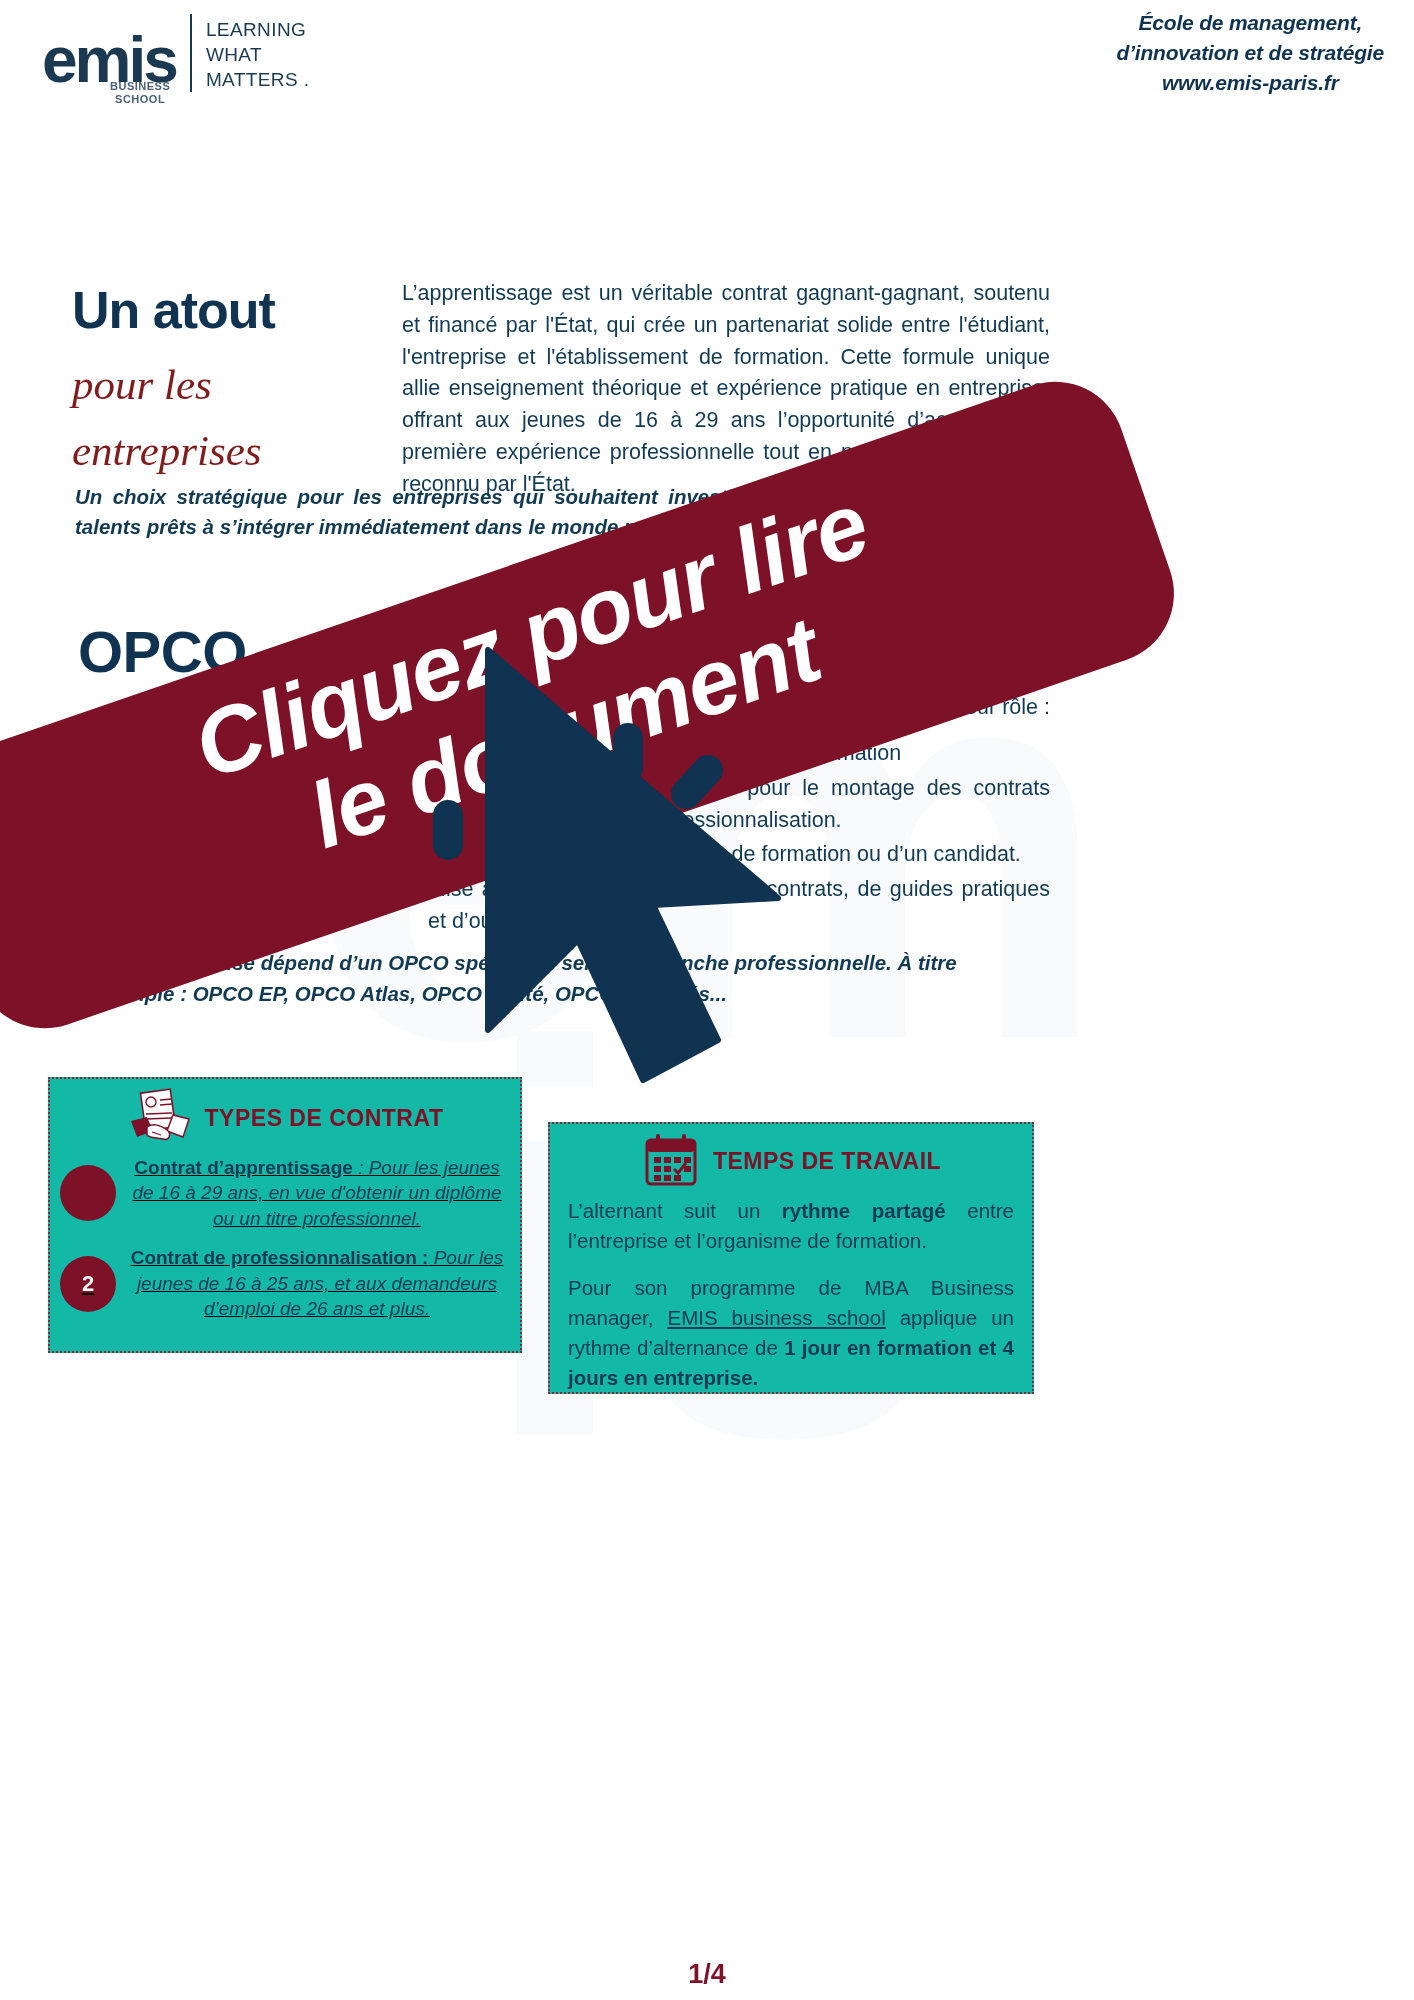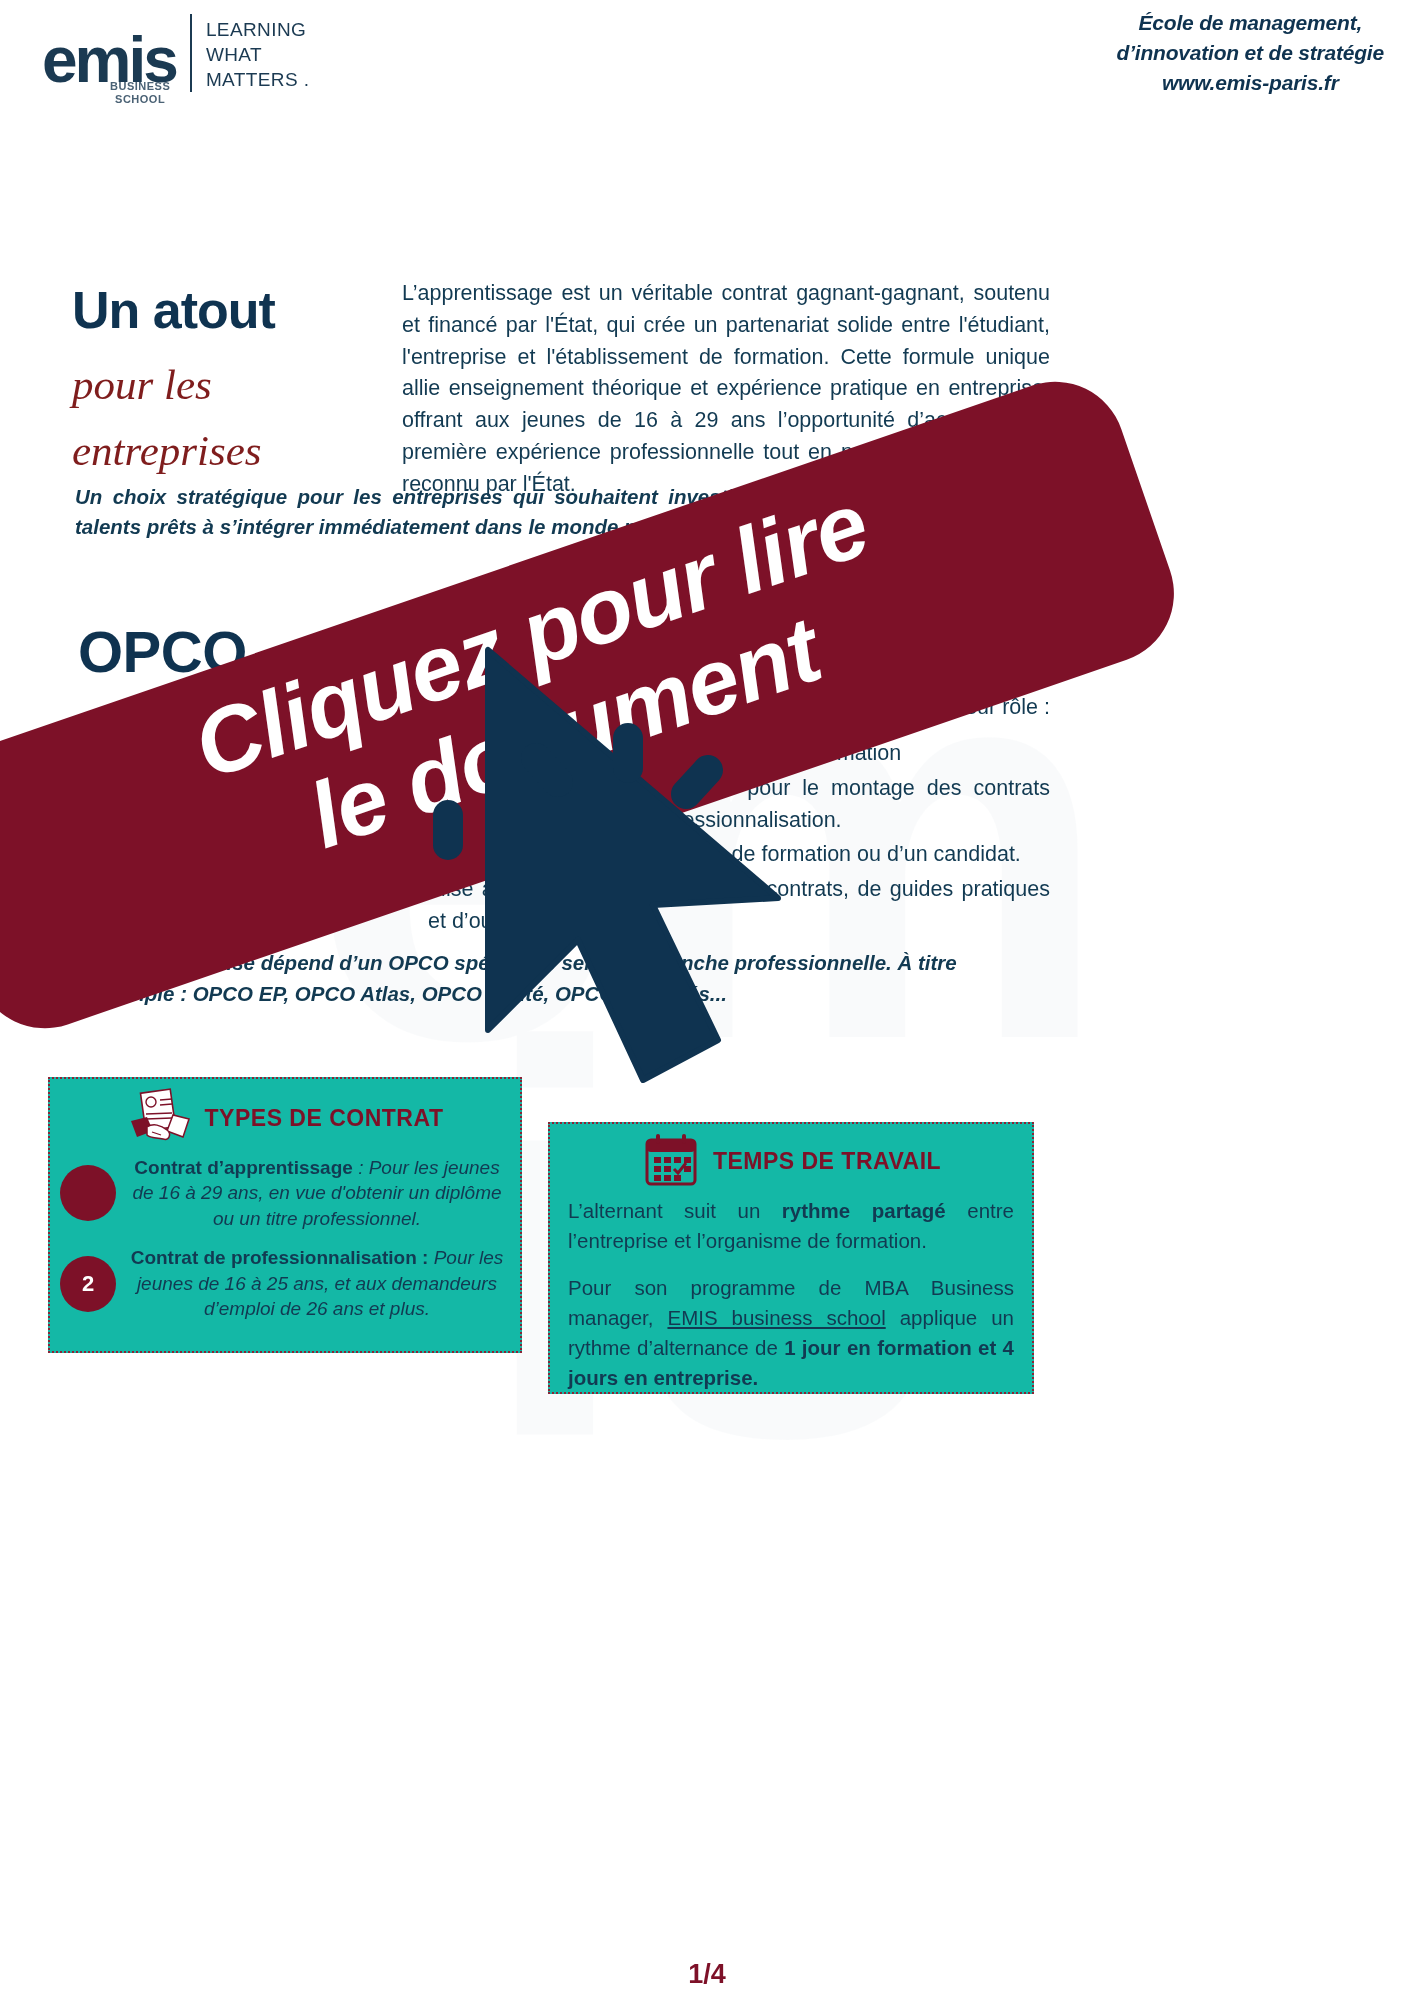--- a/index.html
+++ b/index.html
@@ -263,20 +263,21 @@
     padding-top: 8px;
   }
   .box-title {
     font-size: 23px;
     font-weight: bold;
     color: #7d1128;
     letter-spacing: 0.5px;
   }
   .contract-rows {
     padding: 6px 16px 0 10px;
+    text-decoration: underline;
   }
   .contract-row {
     display: flex;
     align-items: center;
     gap: 14px;
     margin-bottom: 14px;
   }
   .circle-num {
     flex: 0 0 auto;
     width: 56px;

